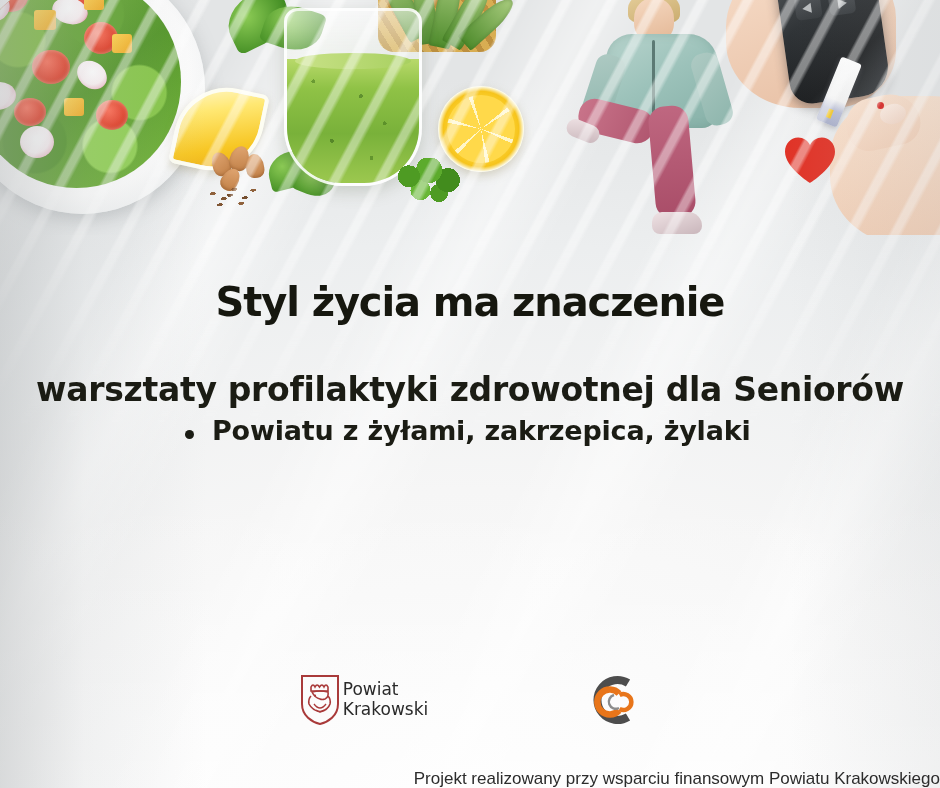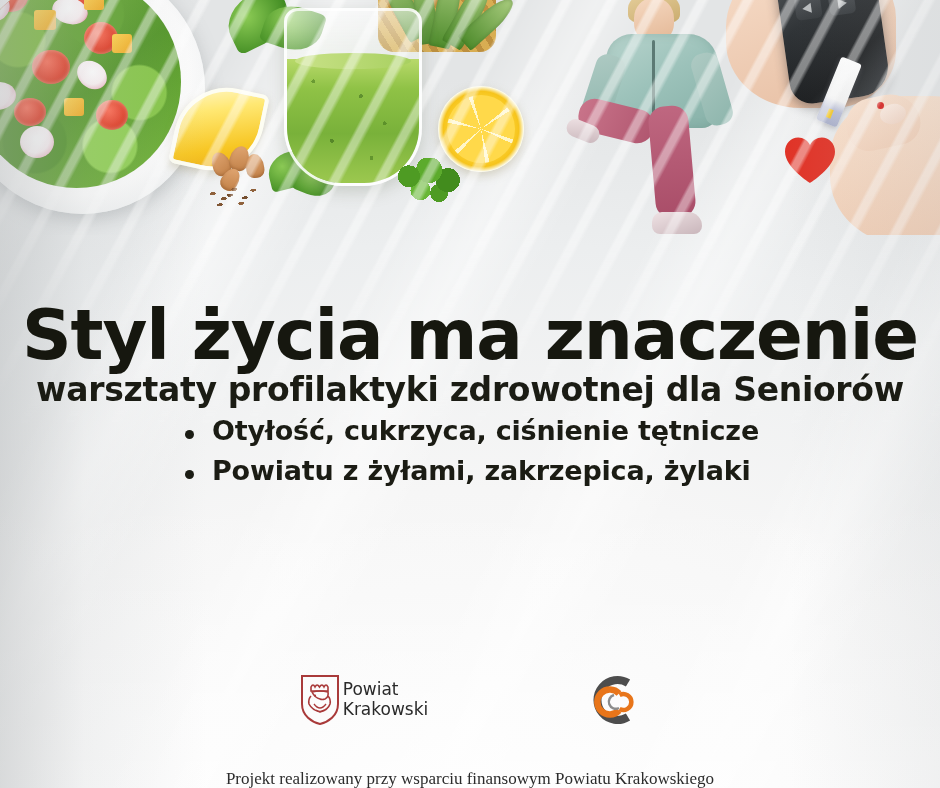--- a/index.html
+++ b/index.html
@@ -172,21 +172,21 @@
     background:linear-gradient(160deg,#f9e2cf,#ecc5aa);}
   .finger{position:absolute;left:846px;top:96px;width:74px;height:52px;border-radius:26px 30px 22px 22px;
     background:linear-gradient(160deg,#fae3d1,#efcbb2);transform:rotate(-12deg);}
   .nail{position:absolute;left:880px;top:104px;width:26px;height:20px;border-radius:50%;
     background:linear-gradient(160deg,#fdeee4,#f0d2c0);transform:rotate(-12deg);}
   .blood{position:absolute;left:877px;top:102px;width:7px;height:7px;border-radius:50%;background:#d7201c;}
   
   .heart{position:absolute;left:783px;top:136px;width:54px;height:48px;}
   
   .title{position:absolute;left:0;right:0;top:255px;text-align:center;
-    font-size:69px;font-weight:800;color:#16170f;letter-spacing:-1.1px;line-height:1;
+    font-size:40px;font-weight:800;color:#16170f;letter-spacing:-1.1px;line-height:1;
     font-family:"DejaVu Sans","Liberation Sans",sans-serif;}
   .subtitle{position:absolute;left:0;right:0;top:345px;text-align:center;
     font-size:33px;font-weight:700;color:#1b1c14;line-height:1.08;letter-spacing:-.3px;
     font-family:"DejaVu Sans","Liberation Sans",sans-serif;}
   .bullets{position:absolute;left:0;right:0;top:415px;margin:0;padding:0;list-style:none;}
   .bullets li{display:flex;align-items:flex-start;justify-content:flex-start;
     width:640px;margin:0 auto;padding:0 0 9px 0;
     font-size:27px;font-weight:700;color:#1b1c14;letter-spacing:-.2px;
     font-family:"DejaVu Sans","Liberation Sans",sans-serif;}
   .bullets li .dot{flex:0 0 auto;width:9px;height:9px;border-radius:50%;background:#1b1c14;
@@ -199,22 +199,22 @@
     display:flex;align-items:center;justify-content:center;gap:160px;}
   .logo-powiat{display:flex;align-items:center;gap:3px;}
   .crest{width:40px;height:52px;flex:0 0 auto;}
   .powiat-text{font-size:17px;line-height:1.16;color:#2a2a2a;font-weight:500;white-space:pre-line;
     font-family:"DejaVu Sans","Liberation Sans",sans-serif;}
   .logo-fae{display:flex;align-items:center;gap:9px;}
   .fae-mark{width:52px;height:52px;flex:0 0 auto;}
   .fae-text{font-size:14px;line-height:1.24;font-family:"DejaVu Sans","Liberation Sans",sans-serif;}
   .fae-text .l1,.fae-text .l3{color:#4d4d4d;}
   .fae-text .l2{color:#e8751a;}
-  .footer{position:absolute;left:0;right:0;top:752px;text-align:center;
-    font-size:17px;color:#2c2c2c;font-family:Liberation Serif, serif;margin-top:17px;}
+  .footer{position:absolute;left:0;right:0;top:752px;text-align:right;
+    font-size:17px;color:#2c2c2c;font-family:Liberation Sans, sans-serif;margin-top:17px;}
 </style>
 </head>
 <body>
 
 <div id="poster">
 
   <div class="band">
 
     <div class="bowl">
       <div class="bowl-in">
@@ -301,24 +301,20 @@
 
   <div class="stripes"></div>
   <div class="vignette"></div>
 
   <h1 class="title">Styl życia ma znaczenie</h1>
   <h2 class="subtitle">warsztaty profilaktyki zdrowotnej dla Seniorów</h2>
 
   <ul class="bullets">
     <li>
       <span class="dot"></span>
-      <span>Otyłość, cukrzyca, ciśnienie tętnicze</span>
-    </li>
-    <li>
-      <span class="dot"></span>
       <span>Powiatu z żyłami, zakrzepica, żylaki</span>
     </li>
   </ul>
 
 
   <div class="logos">
 
     <div class="logo-powiat">
       <svg class="crest" viewBox="0 0 40 52">
         <path d="M2 2 H38 V30 C38 42 28 48 20 50 C12 48 2 42 2 30 Z" fill="none" stroke="#a93a3a" stroke-width="2"></path>

